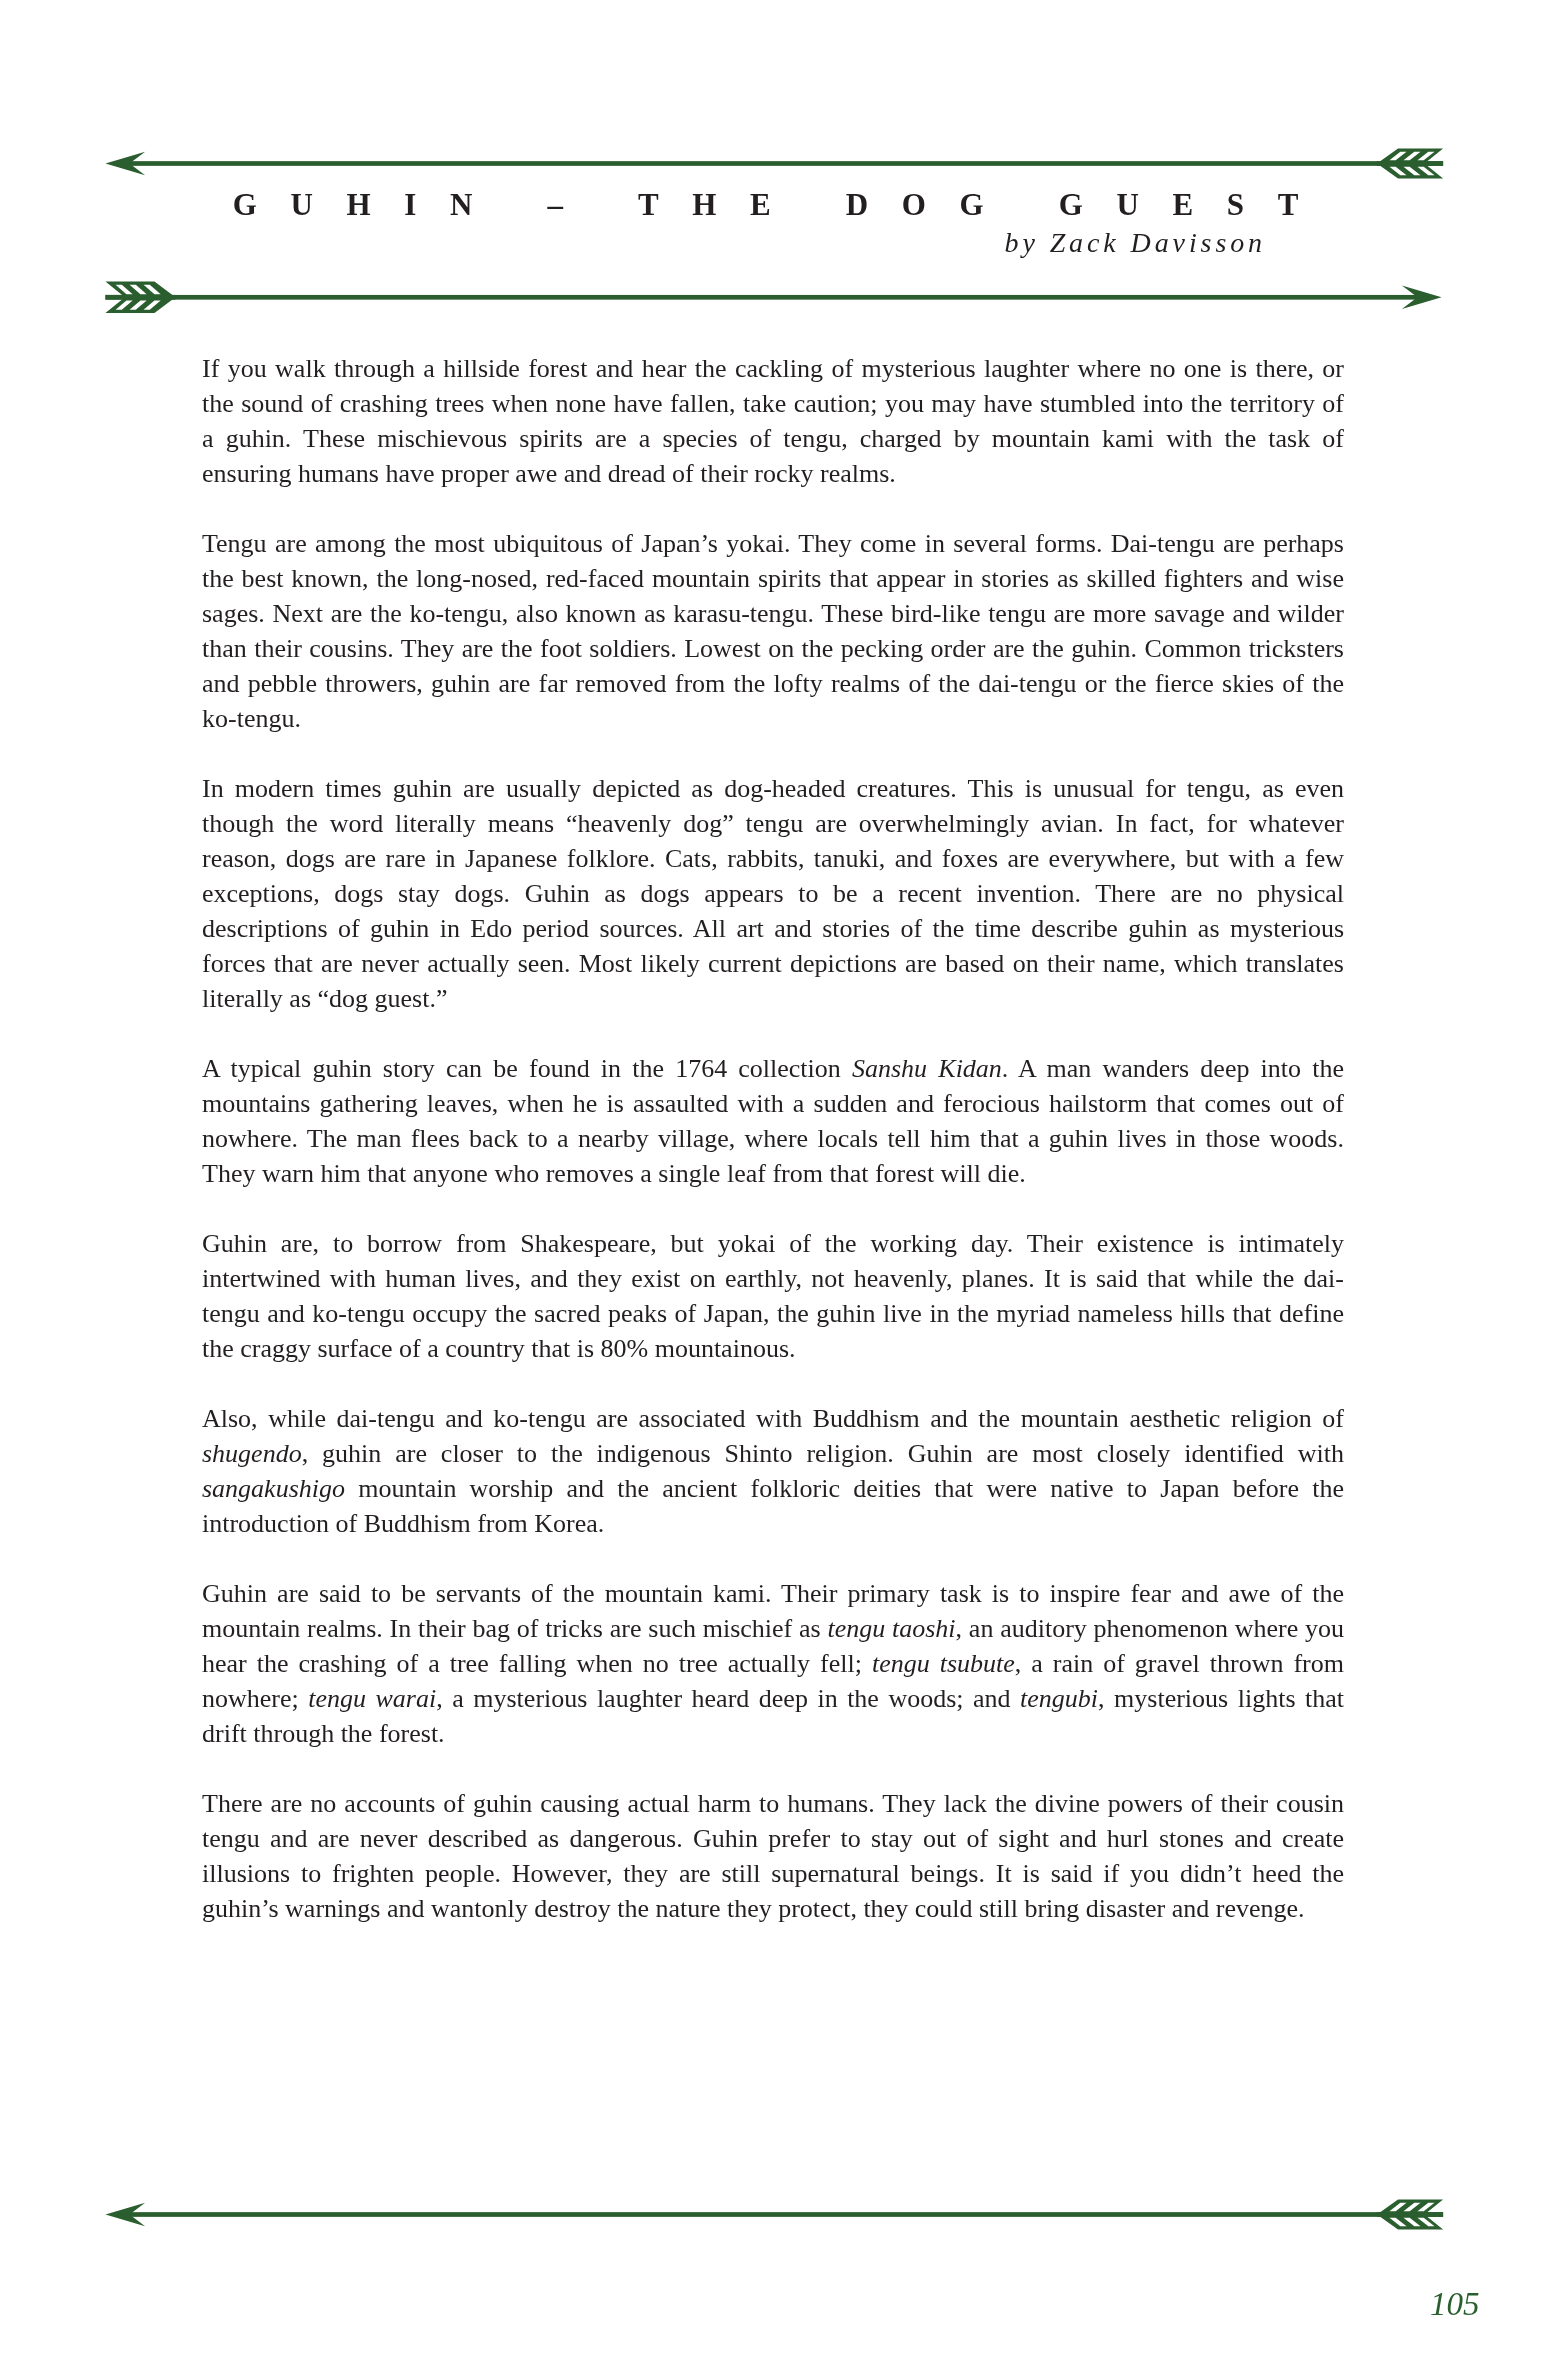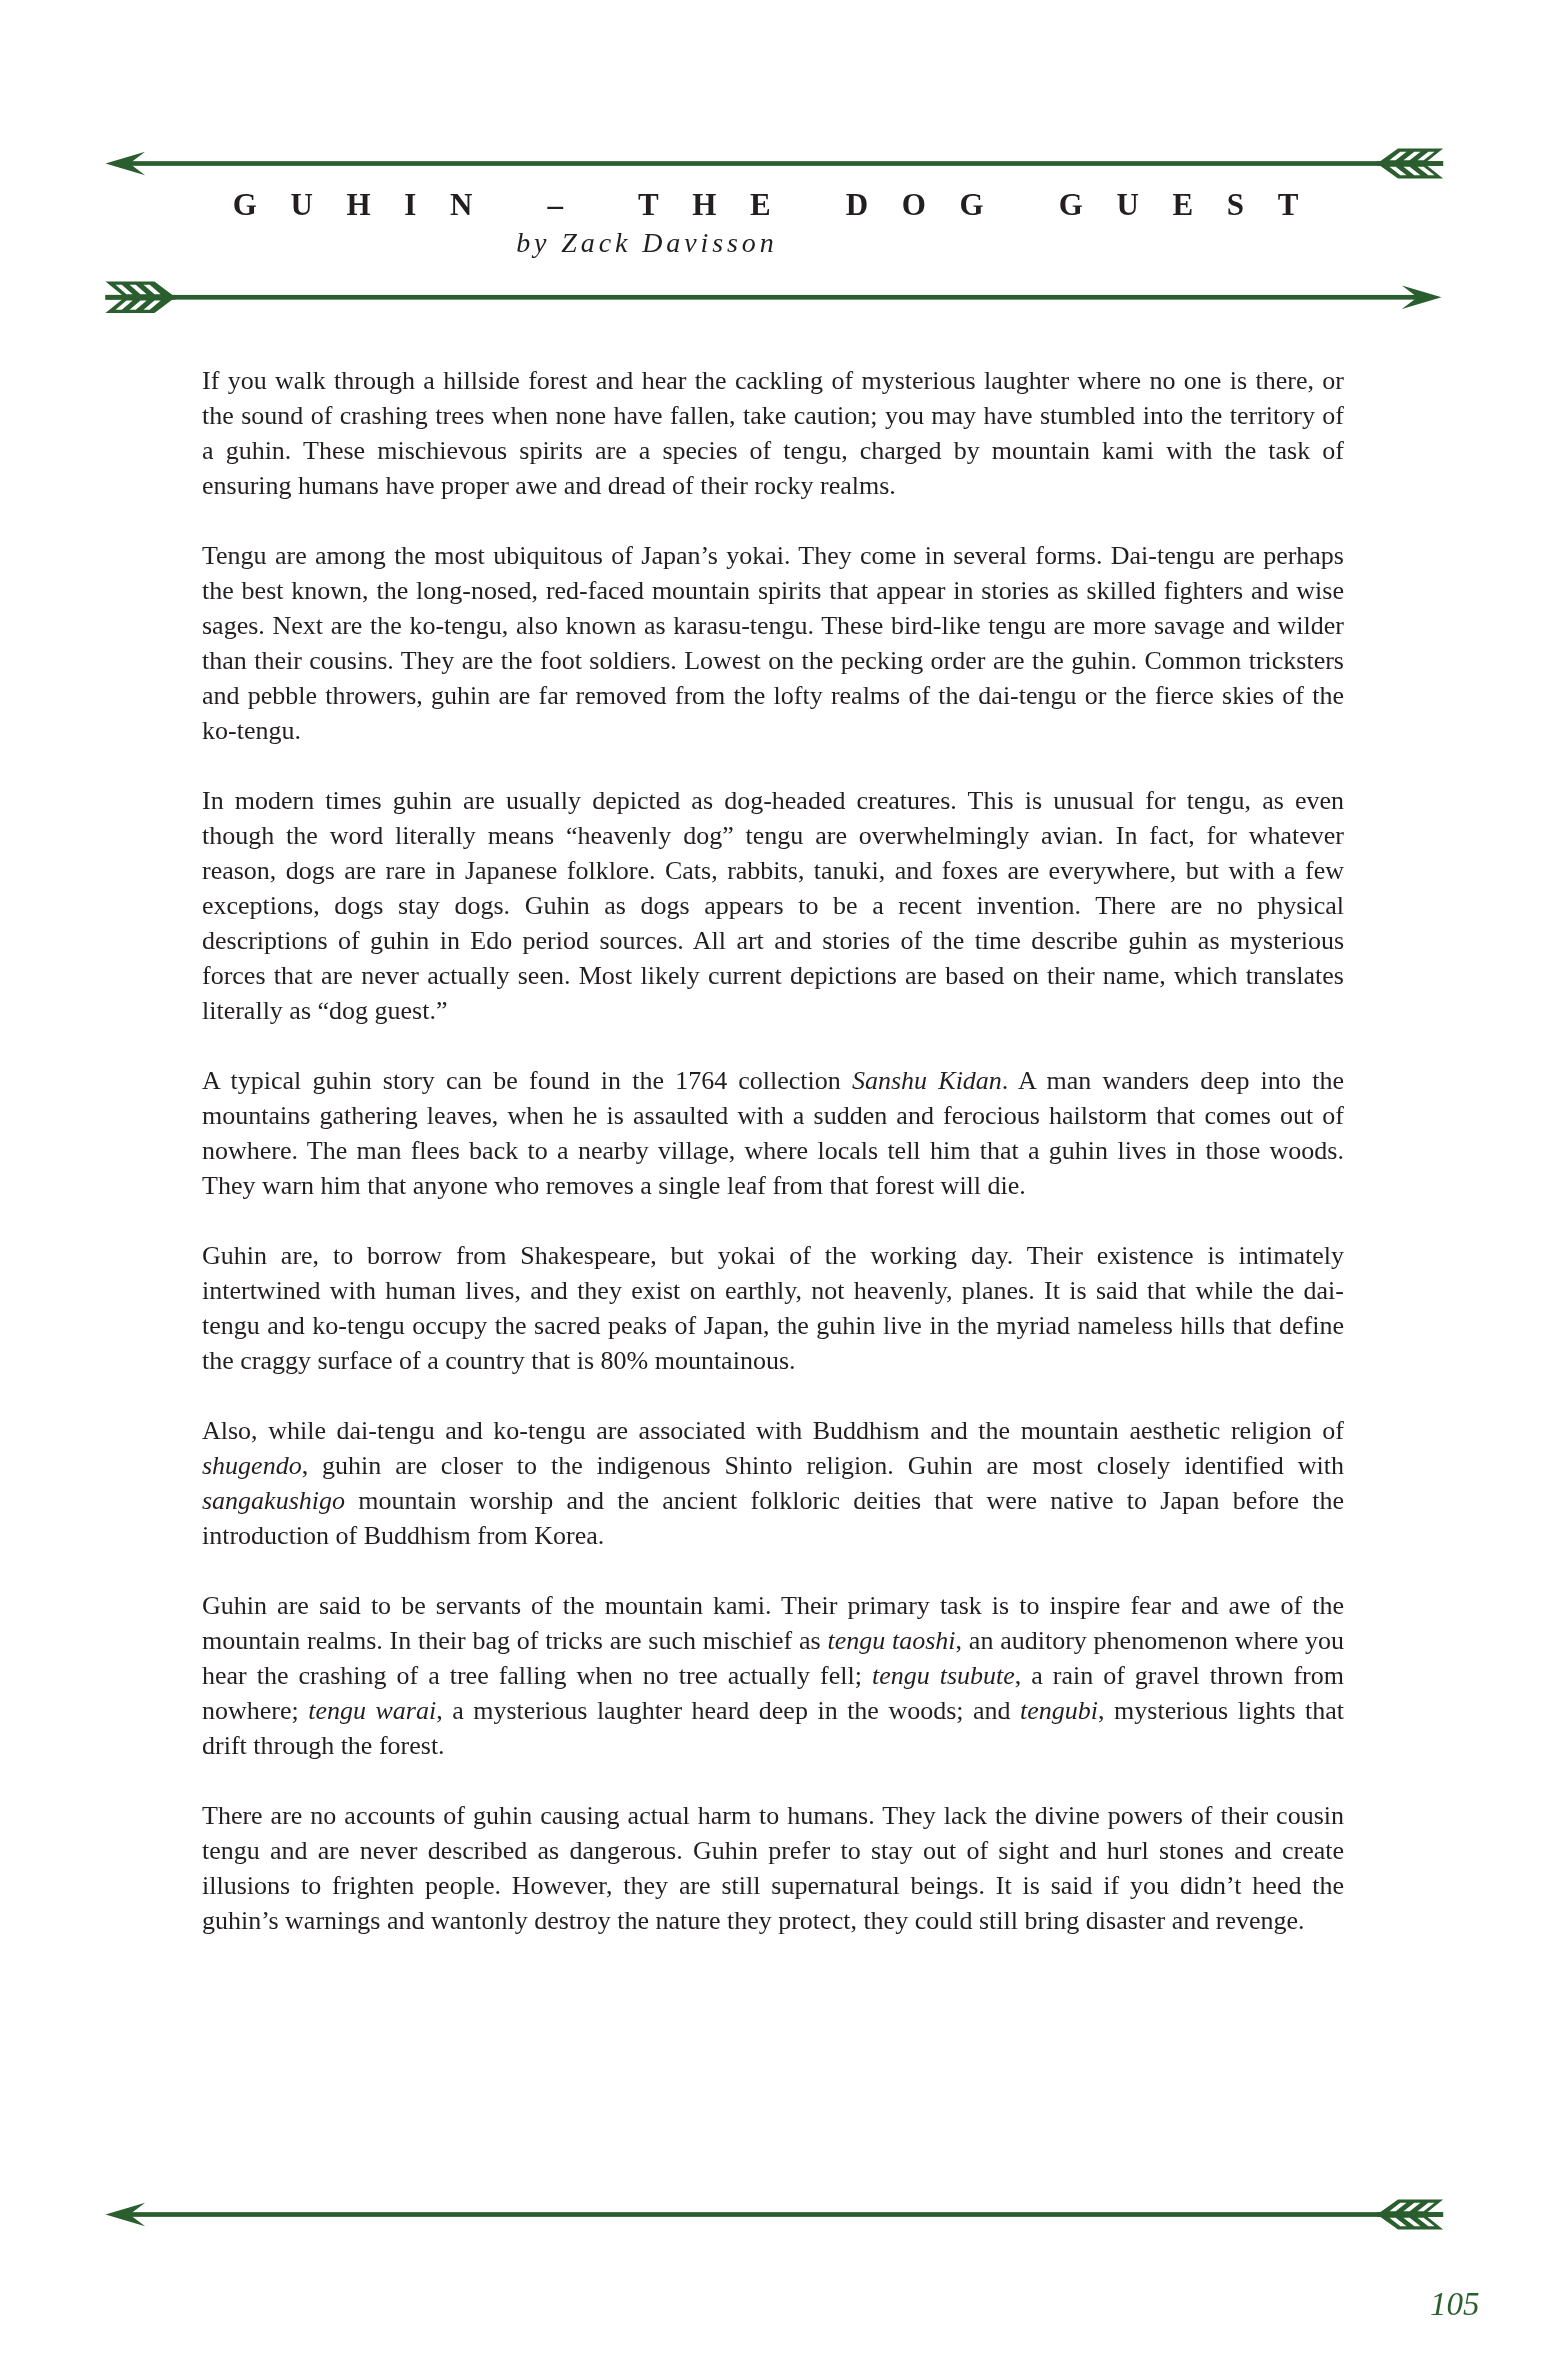--- a/index.html
+++ b/index.html
@@ -45,24 +45,24 @@
       width: 1066px;
       display: flex;
       justify-content: space-between;
       margin-left: -15.6px;
     }
     .title-inner span {
       display: inline-block;
     }
     .byline {
       position: absolute;
-      left: 12px;
+      left: 4px;
       width: 1262px;
       top: 227px;
-      text-align: center;
+      text-align: right;
       font-family: "Liberation Serif", "DejaVu Serif", serif;
       font-style: italic;
       font-size: 28px;
       letter-spacing: 3.9px;
       color: #231f20;
       padding-left: 7.8px;
       box-sizing: border-box;
     }
 
     .body-text {
@@ -70,21 +70,21 @@
       left: 202px;
       top: 347px;
       width: 1142px;
       font-family: "Liberation Serif", "DejaVu Serif", serif;
       font-size: 26px;
       line-height: 35px;
       text-align: justify;
       color: #231f20;
     }
     .body-text p {
-      margin: 16px 0 35px 0;
+      margin: 4px 0 35px 0;
     }
     .body-text em {
       font-style: italic;
     }
 
     .page-number {
       position: absolute;
       left: 1430px;
       top: 2286px;
       font-family: "Liberation Serif", "DejaVu Serif", serif;

